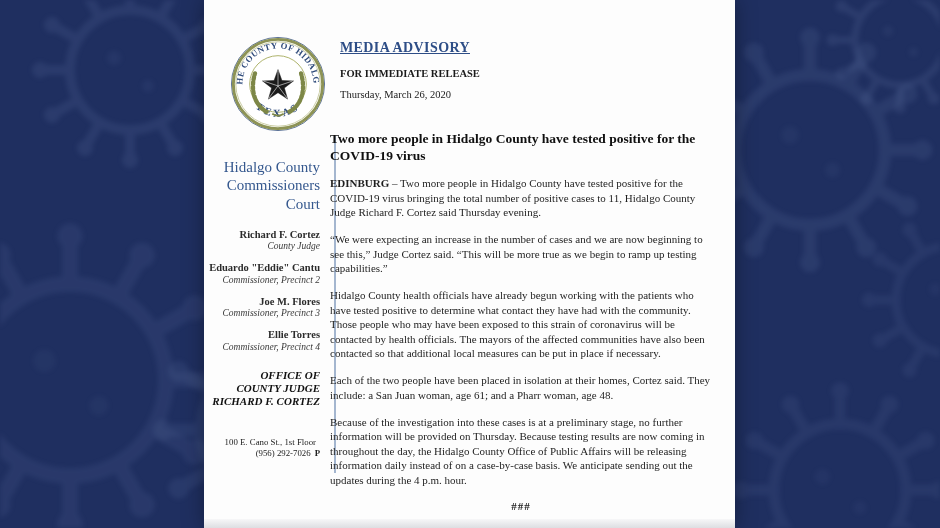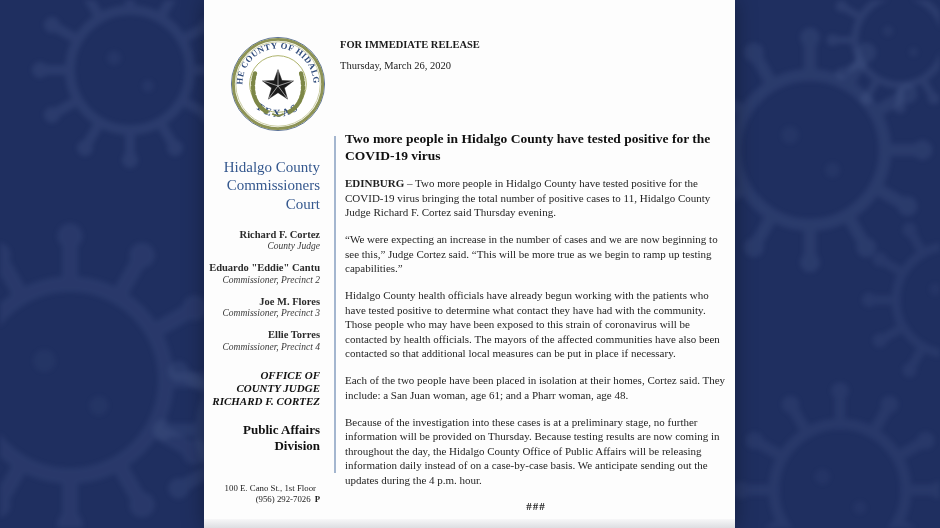--- a/index.html
+++ b/index.html
@@ -36,21 +36,21 @@
     font-size:15px;font-weight:normal;color:#35588e;line-height:1.22;margin:0 0 15px 0;
   }
   .official{margin-bottom:9px;}
   .official-name{font-size:10.5px;font-weight:bold;color:#2b2b2b;line-height:1.25;}
   .official-title{font-size:9.5px;font-style:italic;color:#3a3a3a;line-height:1.2;}
   .office-block{margin-top:16px;font-size:11px;font-weight:bold;color:#111;line-height:1.18;font-style:italic;}
   .division{margin-top:14px;font-size:13px;font-weight:bold;color:#111;}
   .contact{margin-top:29px;font-size:8.8px;color:#222;line-height:1.28;}
   .contact .lbl{font-weight:bold;margin-left:4px;}
   
-  .article{position:absolute;left:141px;top:130px;width:382px;color:#1e1e1e;}
+  .article{position:absolute;left:126px;top:130px;width:382px;color:#1e1e1e;}
   .headline{font-size:13.5px;font-weight:bold;color:#101010;line-height:1.26;margin:0 0 12px 0;}
   .article p{font-size:11px;line-height:1.32;margin:0 0 12.5px 0;}
   .article p b{font-weight:bold;}
   .end-mark{text-align:center;font-size:11px;font-weight:bold;letter-spacing:1px;margin-top:9px;}
 </style>
 </head>
 <body>
 
 <div class="stage">
 
@@ -125,20 +125,21 @@
           <line x1="50" y1="52" x2="50" y2="35.8"></line>
           <line x1="50" y1="52" x2="65.2" y2="46.9"></line>
           <line x1="50" y1="52" x2="59.6" y2="64.9"></line>
           <line x1="50" y1="52" x2="40.4" y2="64.9"></line>
           <line x1="50" y1="52" x2="34.8" y2="46.9"></line>
         </g>
       </svg>
     </div>
 
     <div class="hdr">
+      <span class="hdr-title">MEDIA ADVISORY</span>
       <div class="hdr-release">FOR IMMEDIATE RELEASE</div>
       <div class="hdr-date">Thursday, March 26, 2020</div>
     </div>
 
     <div class="divider"></div>
 
     <aside class="sidebar">
       <h2 class="sb-title">Hidalgo County Commissioners Court</h2>
 
       <div class="official">
@@ -157,21 +158,20 @@
         <div class="official-name">Ellie Torres</div>
         <div class="official-title">Commissioner, Precinct 4</div>
       </div>
 
       <div class="office-block">
         <div>OFFICE OF</div>
         <div>COUNTY JUDGE</div>
         <div>RICHARD F. CORTEZ</div>
       </div>
 
-      <div class="division">Public Affairs Division</div>
 
       <div class="contact">
         <div><span>100 E. Cano St., 1st Floor</span><span class="lbl"></span></div>
         <div><span>(956) 292-7026</span><span class="lbl">P</span></div>
 
       </div>
     </aside>
 
     <main class="article">
       <h1 class="headline">Two more people in Hidalgo County have tested positive for the COVID-19 virus</h1>

